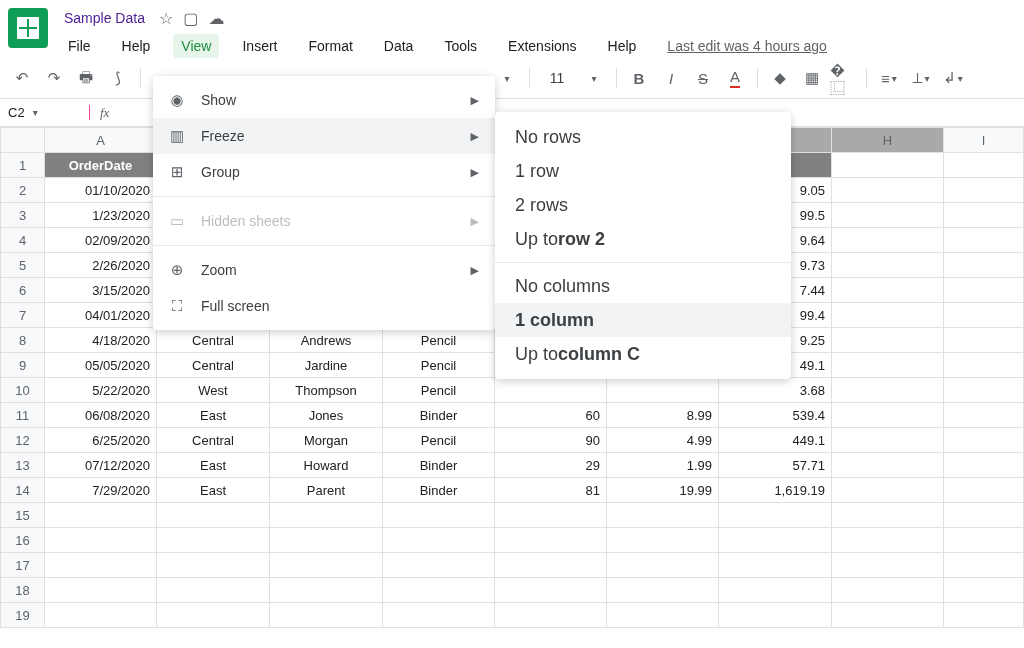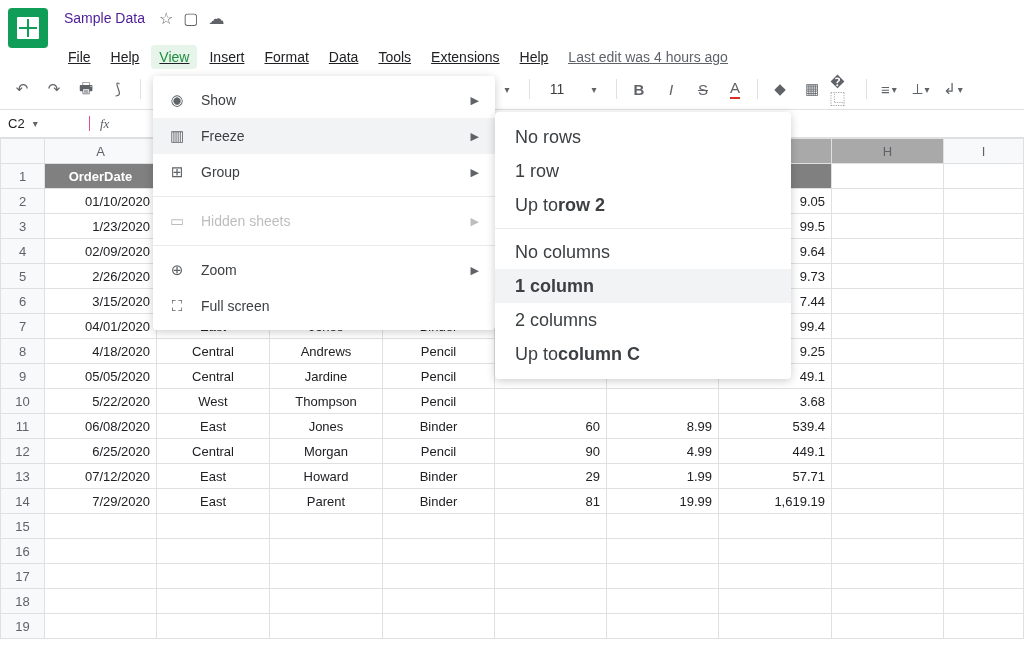--- a/index.html
+++ b/index.html
@@ -7,21 +7,21 @@
   .header { display:flex; align-items:flex-start; padding:8px 8px 0 8px; }
   .logo { width:40px; height:40px; background:#0f9d58; border-radius:4px; display:flex; align-items:center; justify-content:center; margin-right:12px; flex-shrink:0;}
   .logo-inner { width:22px; height:22px; background:#fff; border-radius:1px; position:relative;}
   .logo-inner::before, .logo-inner::after { content:""; position:absolute; background:#0f9d58;}
   .logo-inner::before { left:10px; top:2px; width:2px; height:18px;}
   .logo-inner::after { top:10px; left:2px; height:2px; width:18px;}
   .title-area { flex:1; }
   .title-row { display:flex; align-items:center; gap:10px;}
   .doc-title { font-size:14px; color:#4c1d95; padding:2px 4px;}
   .title-icon { color:#5f6368; font-size:16px; cursor:pointer;}
-  .menubar { display:flex; gap:4px; margin-top:17px;text-decoration:underline; }
+  .menubar { display:flex; gap:15px; margin-top:6px; }
   .menu-item { padding:4px 8px; border-radius:4px; cursor:pointer; font-size:14px; color:#202124;}
   .menu-item.active { background:#e6f4ea; color:#1e8e3e;}
   .last-edit { color:#5f6368; text-decoration:underline; font-size:14px; padding:4px 8px; cursor:pointer;}
   .toolbar { display:flex; align-items:center; gap:4px; padding:6px 8px; border-bottom:1px solid #e0e0e0;}
   .tbtn { width:28px; height:28px; display:flex; align-items:center; justify-content:center; color:#5f6368; cursor:pointer; font-size:15px; border-radius:4px;}
   .tsep { width:1px; height:20px; background:#e0e0e0; margin:0 4px;}
   .font-size { width:38px; text-align:center; font-size:14px; color:#3c4043;}
   .fx-bar { display:flex; align-items:center; border-bottom:1px solid #e0e0e0; height:28px;}
   .cell-ref { width:90px; border-right:1px solid #ec4899; padding:0 8px; display:flex; align-items:center; gap:8px;}
   .fx { font-style:italic; color:#5f6368; font-family:serif; padding:0 10px; }
@@ -421,25 +421,25 @@
   </div>
   <div class="vm-item">
     <span class="vm-icon">⛶</span>
     <span>Full screen</span>
   </div>
 </div>
 
 <div class="freeze-menu">
   <div class="fm-item">No rows</div>
   <div class="fm-item">1 row</div>
+  <div class="fm-item">2 rows</div>
   <div class="fm-item">
     <span>Up to </span>
       <b>row 2</b>
   </div>
   <div class="fm-sep"></div>
   <div class="fm-item">No columns</div>
   <div class="fm-item hover">1 column</div>
-  <div class="fm-item">2 columns</div>
   <div class="fm-item">
     <span>Up to </span>
       <b>column C</b>
   </div>
 </div>
 
 </body></html>

